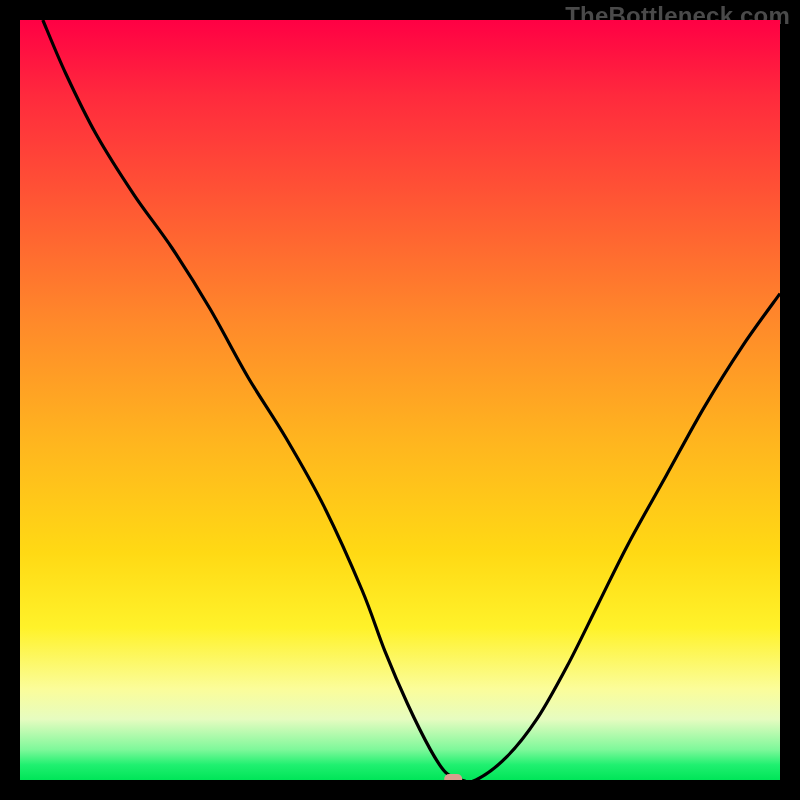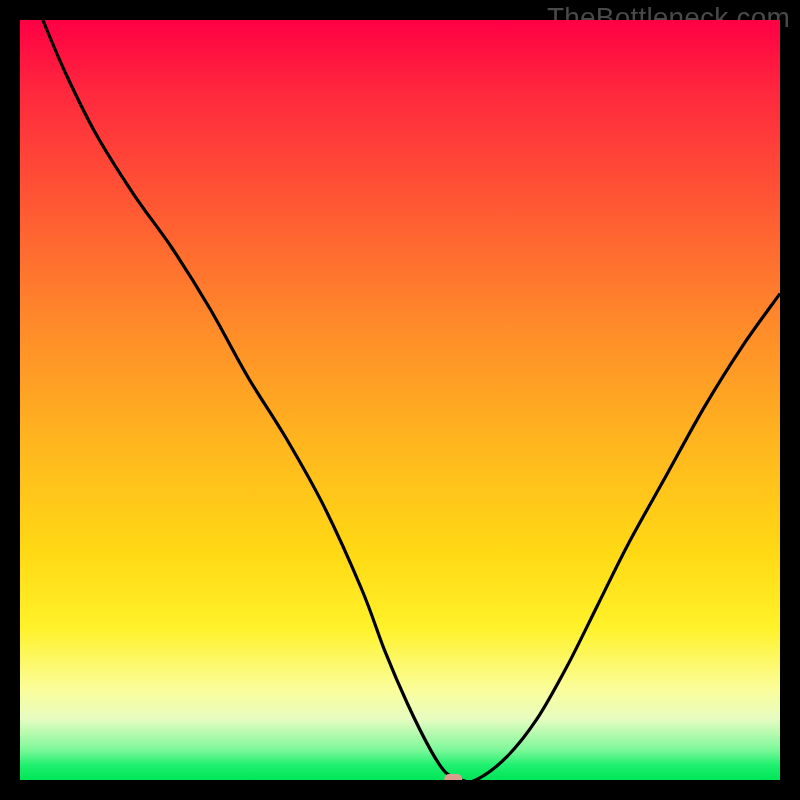--- a/index.html
+++ b/index.html
@@ -49,22 +49,22 @@
     position: absolute;
     inset: 0;
     width: 100%;
     height: 100%;
   }
   .brand {
     position: absolute;
     top: 2px;
     right: 10px;
     color: #4a4a4a;
-    font-size: 28px;
-    font-weight: 400;
+    font-size: 24px;
+    font-weight: 700;
     letter-spacing: 0.2px;
     user-select: none;
   }
 </style>
 </head>
 <body>
 
 <div class="stage">
   <div class="brand">TheBottleneck.com</div>
 

